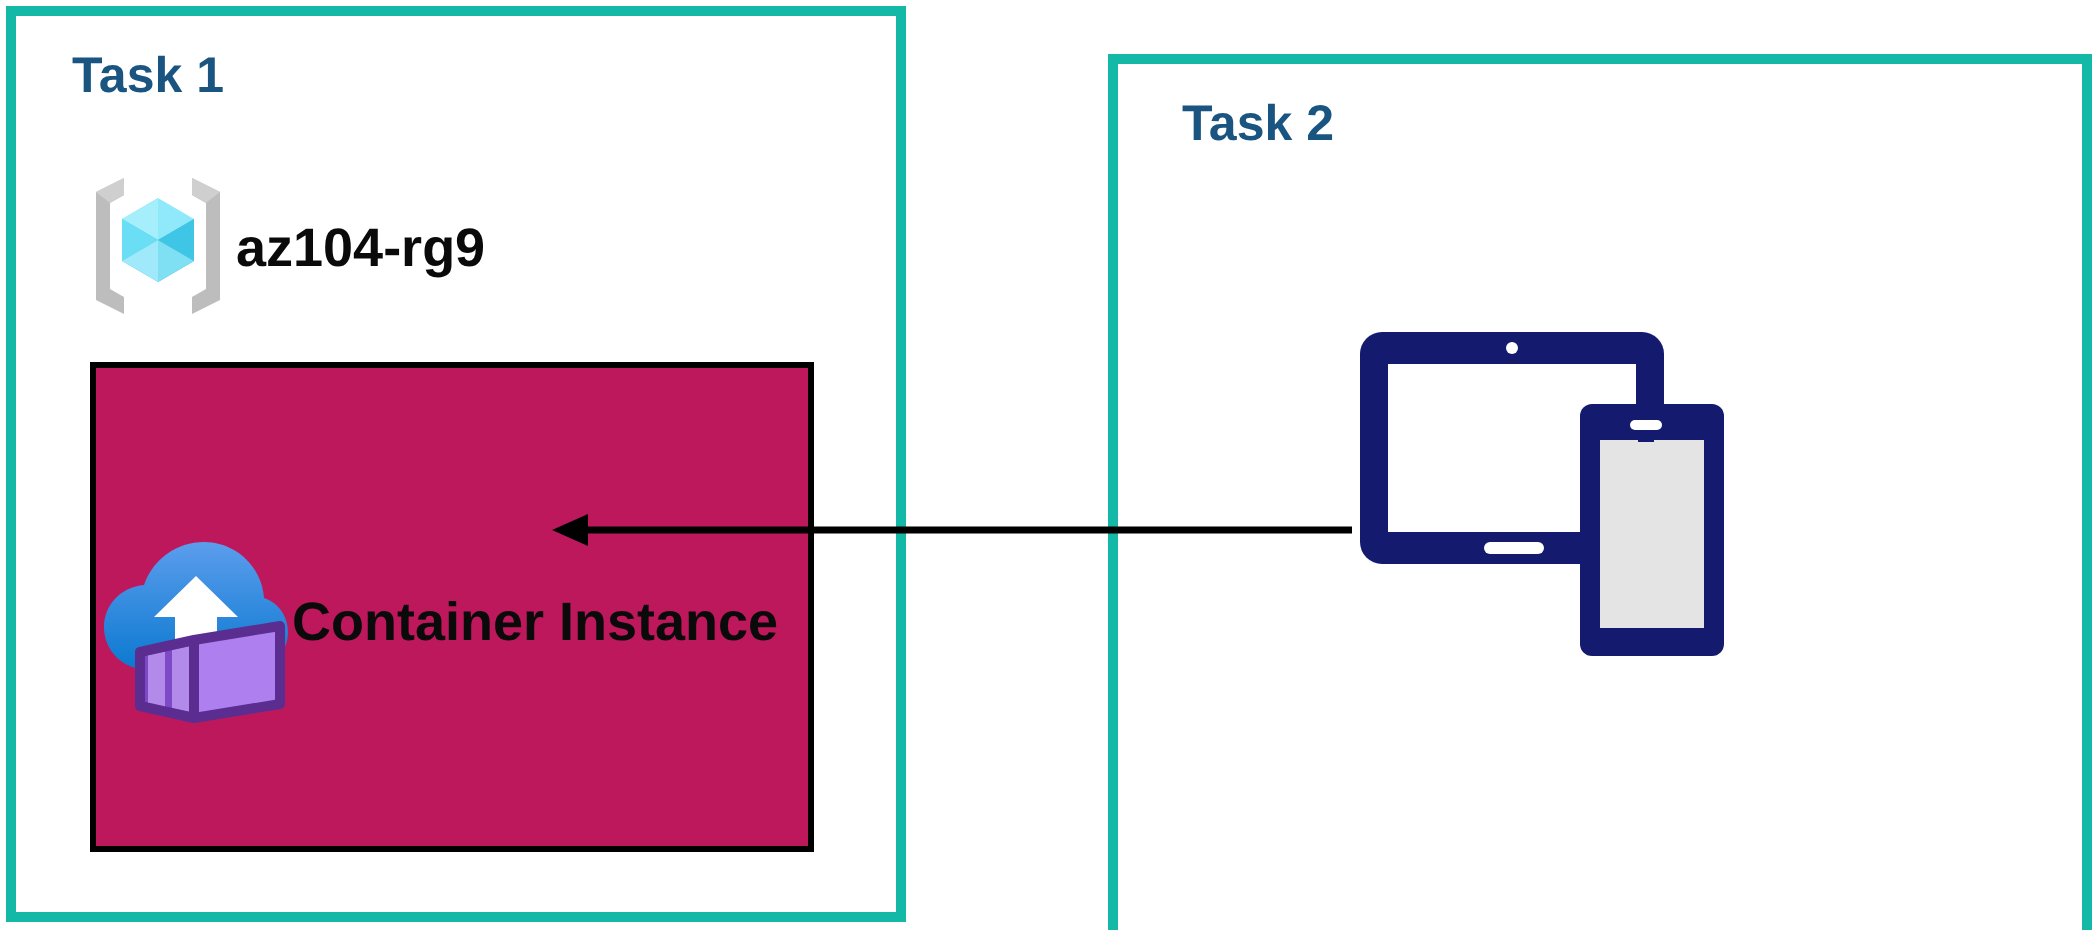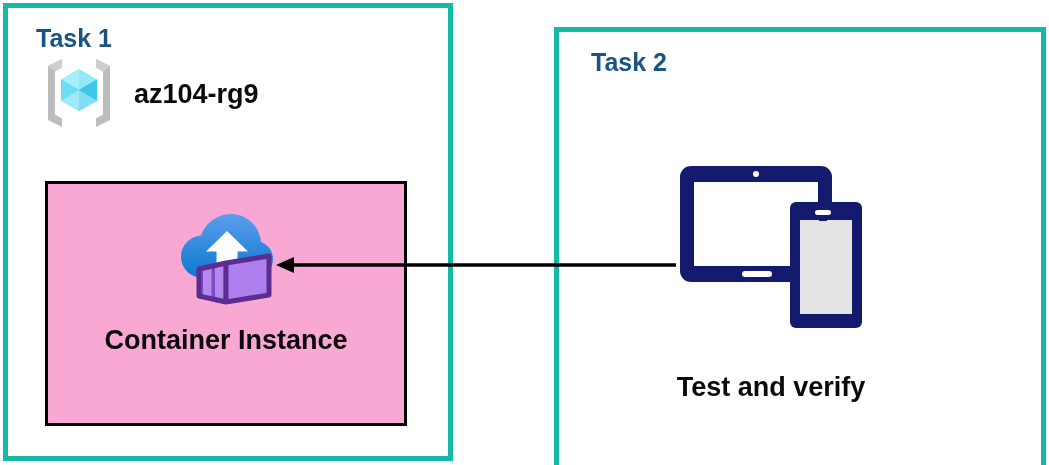--- a/index.html
+++ b/index.html
@@ -47,48 +47,46 @@
     letter-spacing: 0px;
     white-space: nowrap;
   }
   #panel-task-1 .panel-title { left: 28px; top: 16px; }
   #panel-task-2 .panel-title { left: 32px; top: 16px; }
 
   
   #resource-group-row {
     position: absolute;
     left: 32px;
-    top: 46px;
+    top: 76px;
     display: flex;
     align-items: center;
-    gap: 16px;
     text-align: center;
   }
   #resource-group-icon { display: block; }
   #resource-group-label {
     font-size: 27px;
     font-weight: bold;
     color: #0a0a0a;
     white-space: nowrap;
     line-height: 1;
     padding-bottom: 2px;
   }
 
   
   #container-instance-box {
     position: absolute;
     box-sizing: border-box;
     left: 37px;
     top: 173px;
     width: 362px;
     height: 245px;
-    background: #f9a8d4;
+    background: #be185d;
     border: 3px solid #000000;
     display: flex;
-    flex-direction: column;
     align-items: center;
     justify-content: flex-start;
   }
   #container-instance-icon {
     display: block;
     margin-top: 23px;
   }
   #container-instance-label {
     margin-top: 16px;
     font-size: 27px;
@@ -216,21 +214,20 @@
         <rect x="114" y="40" width="72" height="126" rx="6" ry="6" fill="#141a6e"></rect>
 
         <rect x="124" y="58" width="52" height="94" fill="#e4e4e4"></rect>
 
         <rect x="139" y="48" width="16" height="5" rx="2.5" ry="2.5" fill="#ffffff"></rect>
 
         <rect x="143" y="53" width="8" height="6" fill="#141a6e"></rect>
       </svg>
     </span>
 
-    <span id="test-and-verify-label">Test and verify</span>
   </div>
 
   <span id="connector-arrow">
     <svg width="410" height="34" viewBox="0 0 410 34" xmlns="http://www.w3.org/2000/svg">
       <line x1="18" y1="17" x2="404" y2="17" stroke="#000000" stroke-width="3.4"></line>
       <path d="M4 17 L22 9 L22 25 Z" fill="#000000"></path>
     </svg>
   </span>
 
 </div>

